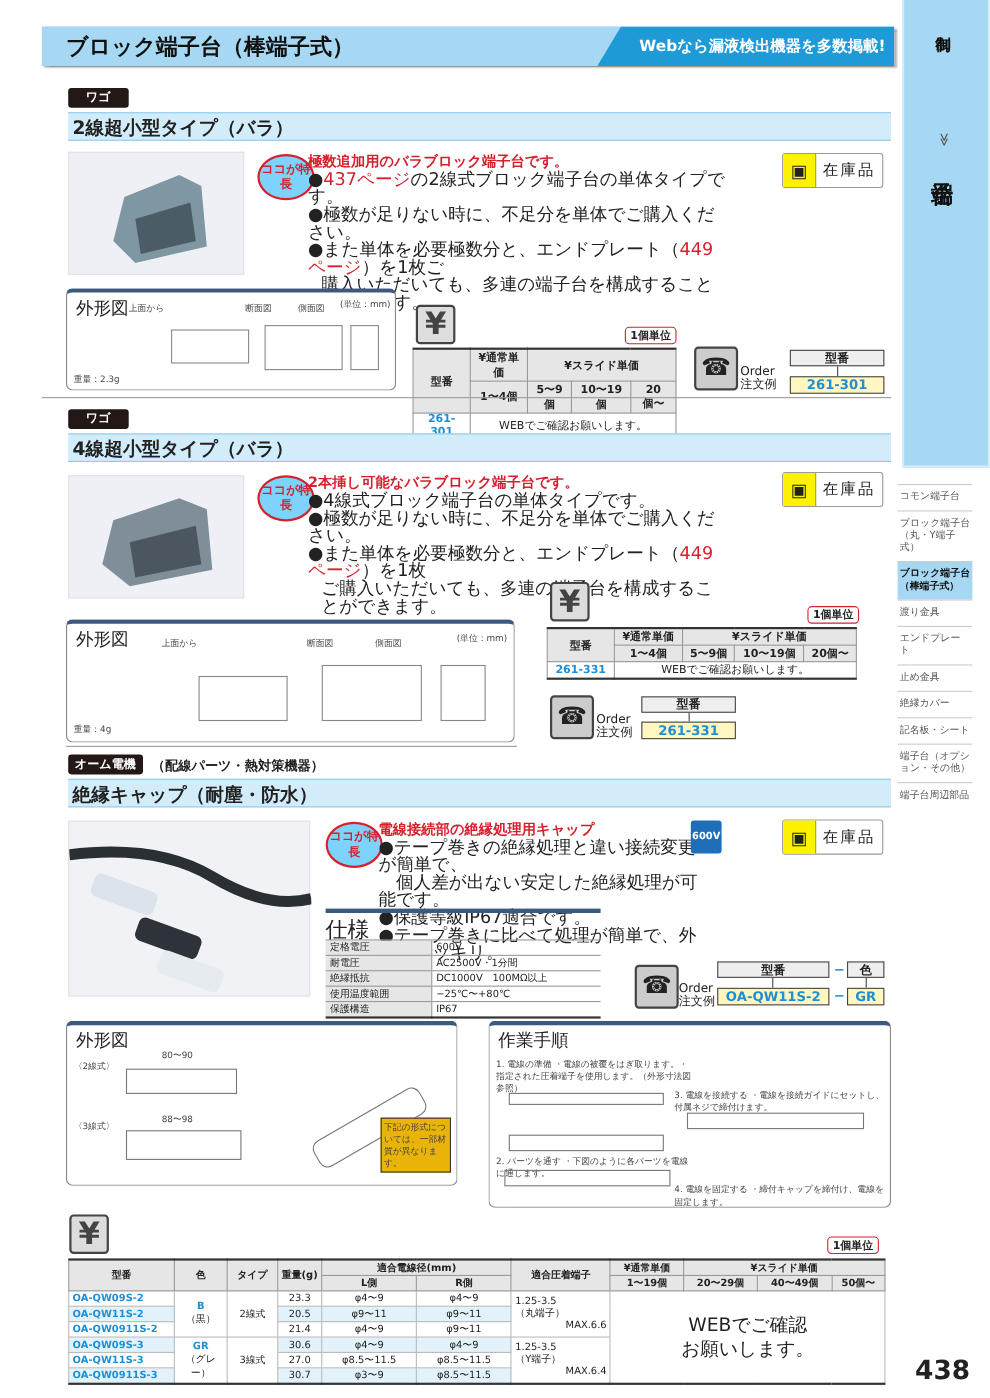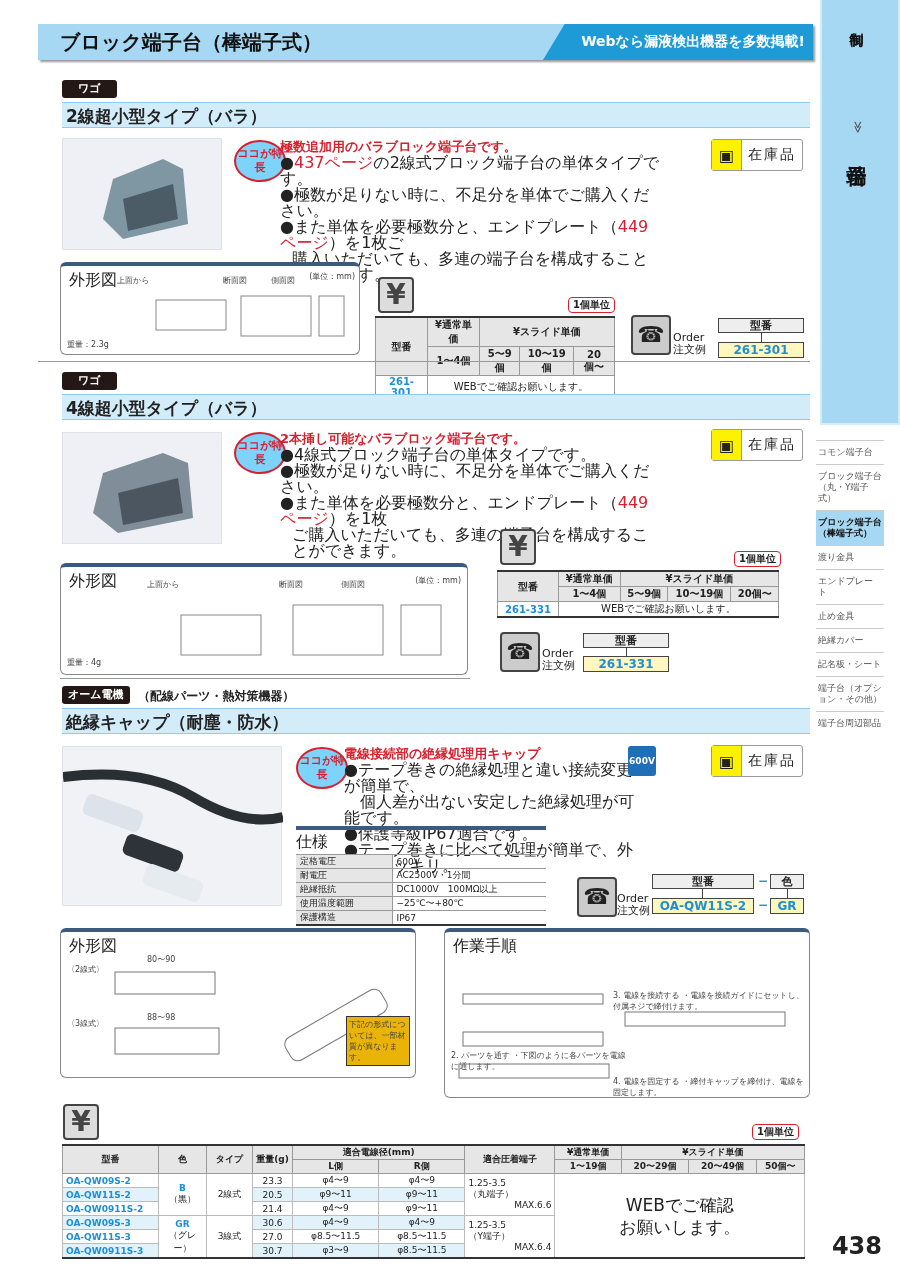--- a/index.html
+++ b/index.html
@@ -225,21 +225,21 @@
   <div>●保護等級IP67適合です。</div>
   <div>●テープ巻きに比べて処理が簡単で、外観もスッキリ。</div>
 </div>
 <div class="abs v600" style="left:628px;top:746px">600V</div>
 <div class="abs stock" style="left:711px;top:745px">
   <div class="ic">▣</div>
   <div class="lb">在庫品</div>
 </div>
 
 <div class="abs" style="left:296px;top:826px;width:250px;height:4px;background:#3c5a80"></div>
-<div class="abs" style="left:296px;top:832px;font-size:16px">仕様</div>
+<div class="abs" style="left:296px;top:832px;font-size:20px">仕様</div>
 <table class="abs spec" style="left:296px;top:854px;width:250px;border-top:1px solid #999;border-bottom:2px solid #333">
   <tbody>
       <tr>
         <td class="k">定格電圧</td>
         <td>600V</td>
       </tr>
   <tr>
         <td class="k">耐電圧</td>
         <td>AC2500V・1分間</td>
       </tr>
@@ -283,20 +283,21 @@
     <rect x="4" y="60" width="104" height="26" fill="none" stroke="#777"></rect>
   </svg>
   <svg class="abs" style="left:180px;top:30px" width="170" height="110">
     <rect x="40" y="50" width="110" height="26" rx="8" fill="none" stroke="#777" transform="rotate(-30 95 63)"></rect>
   </svg>
   <div class="abs small" style="left:285px;top:84px;width:64px;border:1.5px solid #333;padding:2px;background:#eab308">下記の形式については、一部材質が異なります。</div>
 </div>
 
 <div class="abs dim-box" style="left:444px;top:928px;width:366px;height:170px">
   <div class="abs h">作業手順</div>
+  <div class="abs small" style="left:6px;top:30px;width:180px">1. 電線の準備 ・電線の被覆をはぎ取ります。・指定された圧着端子を使用します。（外形寸法図参照）</div>
   <div class="abs small" style="left:6px;top:118px;width:180px">2. パーツを通す ・下図のように各パーツを電線に通します。</div>
   <div class="abs small" style="left:168px;top:58px;width:194px">3. 電線を接続する ・電線を接続ガイドにセットし、付属ネジで締付けます。</div>
   <div class="abs small" style="left:168px;top:144px;width:194px">4. 電線を固定する ・締付キャップを締付け、電線を固定します。</div>
   <svg class="abs" style="left:10px;top:50px" width="350" height="110">
     <rect x="8" y="12" width="140" height="10" fill="none" stroke="#777"></rect>
     <rect x="8" y="50" width="140" height="14" fill="none" stroke="#777"></rect>
     <rect x="4" y="82" width="150" height="14" fill="none" stroke="#777"></rect>
     <rect x="170" y="30" width="160" height="14" fill="none" stroke="#777"></rect>
   </svg>
 </div>
@@ -313,21 +314,21 @@
     <th colspan="2">適合電線径(mm)</th>
     <th rowspan="2" style="width:90px">適合圧着端子</th>
     <th>¥通常単価</th>
     <th colspan="3">¥スライド単価</th>
   </tr>
   <tr>
     <th>L側</th>
         <th>R側</th>
     <th>1〜19個</th>
         <th>20〜29個</th>
-        <th>20〜49個</th>
+        <th>40〜49個</th>
         <th>50個〜</th>
   </tr>
   <tr>
     <td class="blue z" style="text-align:left">OA-QW09S-2</td>
     <td rowspan="3">
           <div class="blue">B</div>
           <div>（黒）</div>
         </td>
     <td rowspan="3">2線式</td>
     <td class="z">23.3</td>

